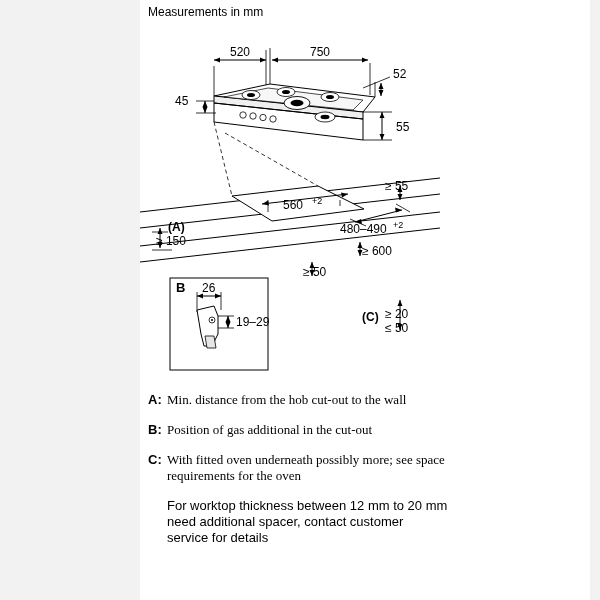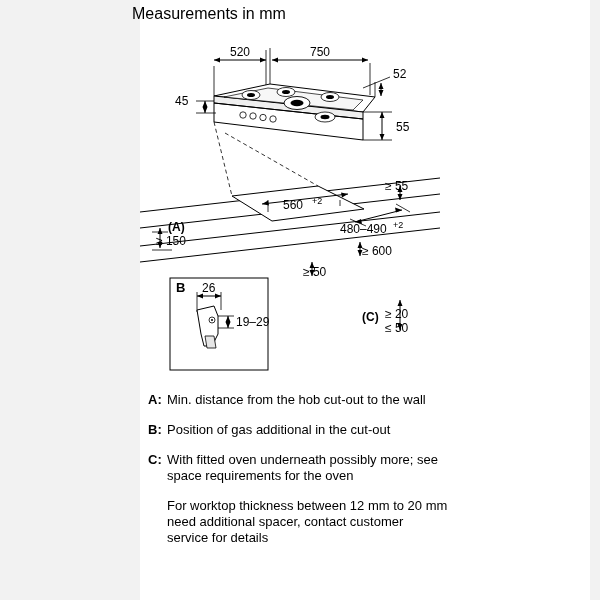--- a/index.html
+++ b/index.html
@@ -14,34 +14,34 @@
     width:600px;height:600px;
     background:#ffffff;
     margin:0 auto;
   }
   .side-band{
     position:absolute;top:0;width:140px;height:600px;background:#f2f2f2;
   }
   .side-band.left{left:0;}
   .side-band.right{right:0;width:10px;}
   .title{
-    position:absolute;left:132px;top:5px;
-    font-size:16px;color:#000;
+    position:absolute;left:148px;top:5px;
+    font-size:12px;color:#000;
   }
   svg.diagram{position:absolute;left:0;top:0;}
   .legend{
     position:absolute;left:148px;top:392px;width:300px;
   }
   .legend-row{
     display:flex;margin-bottom:14px;font-size:13px;line-height:16px;color:#000;
   }
   .legend-key{
     font-weight:bold;width:19px;flex:0 0 19px;
   }
-  .legend-text{flex:1;}
+  .legend-text{flex:1;font-family:Liberation Serif, serif;}
   .note{
     font-size:13px;line-height:16px;color:#000;margin-left:19px;margin-top:12px;
   }
   text{font-family:"Liberation Sans", sans-serif;}
 </style>
 </head>
 <body>
 
 <div id="page">
 

